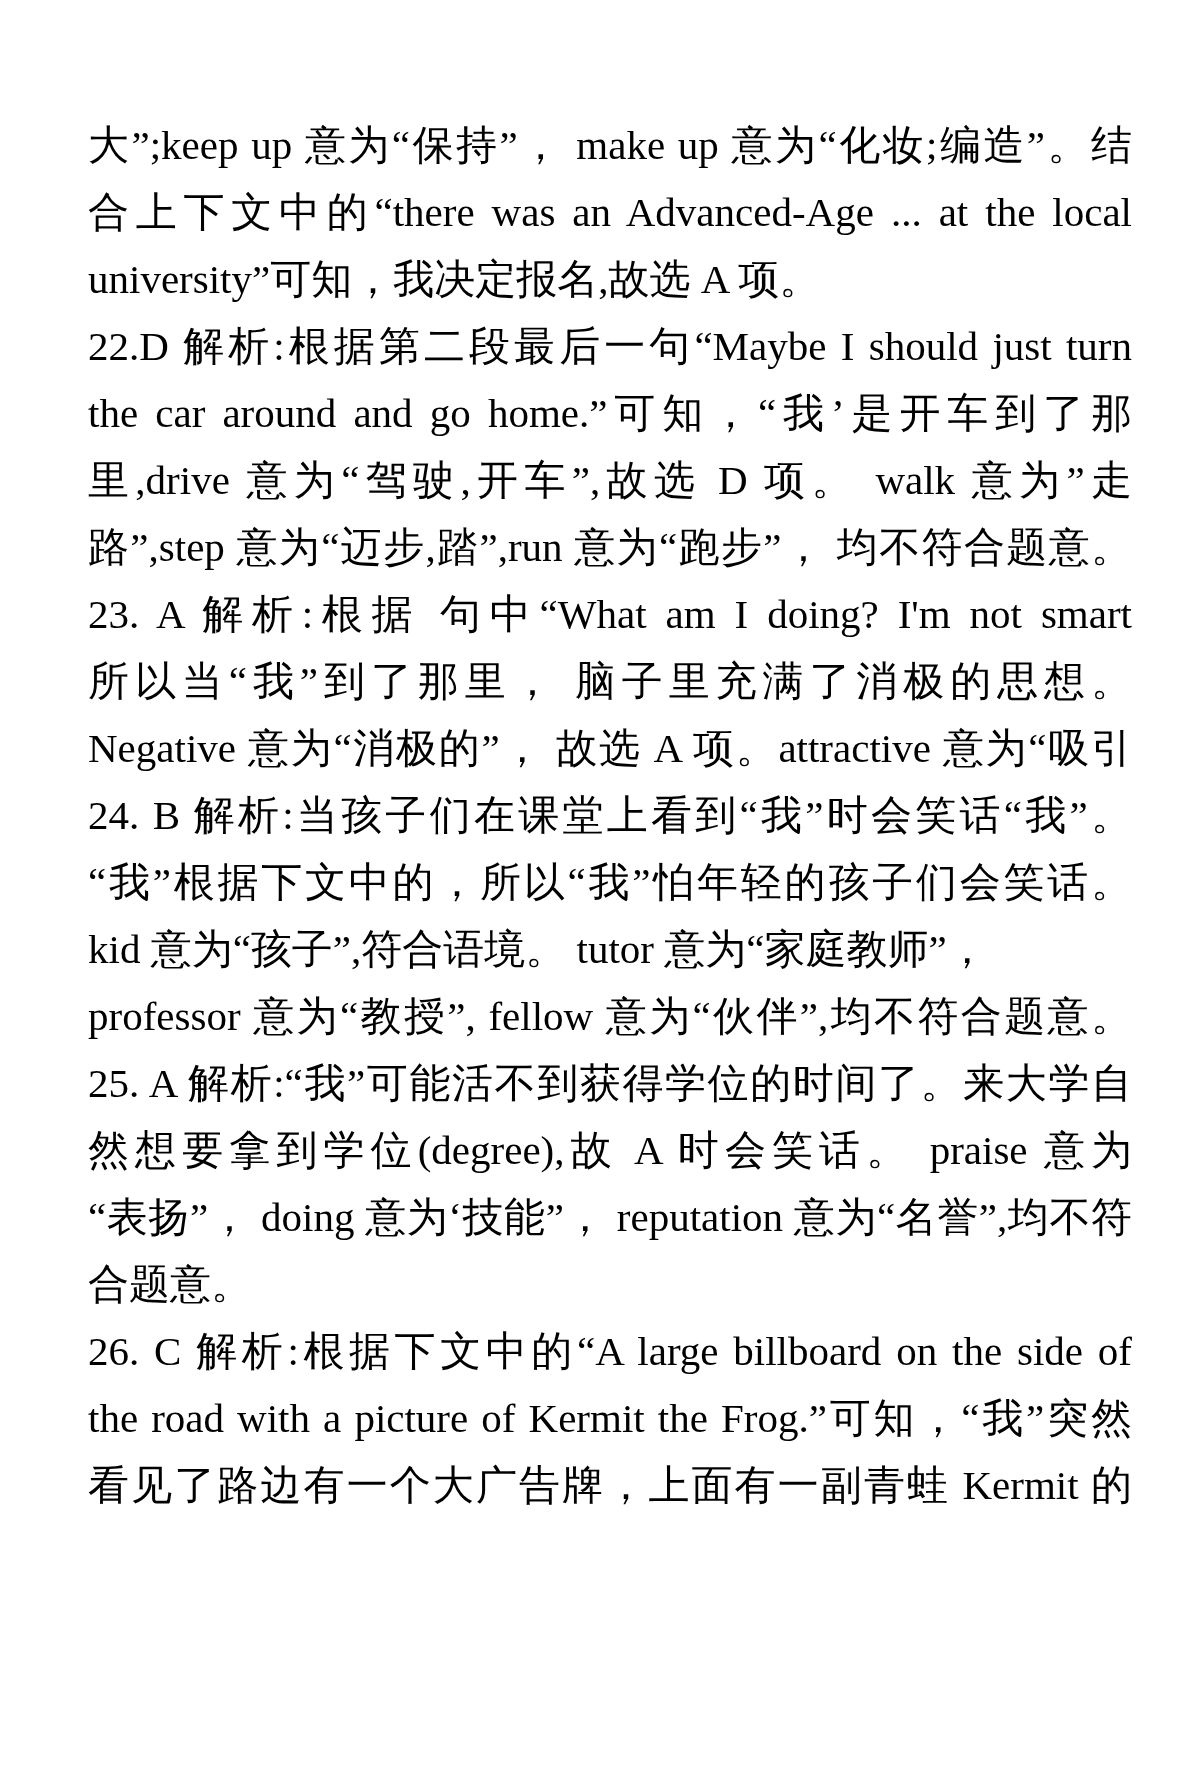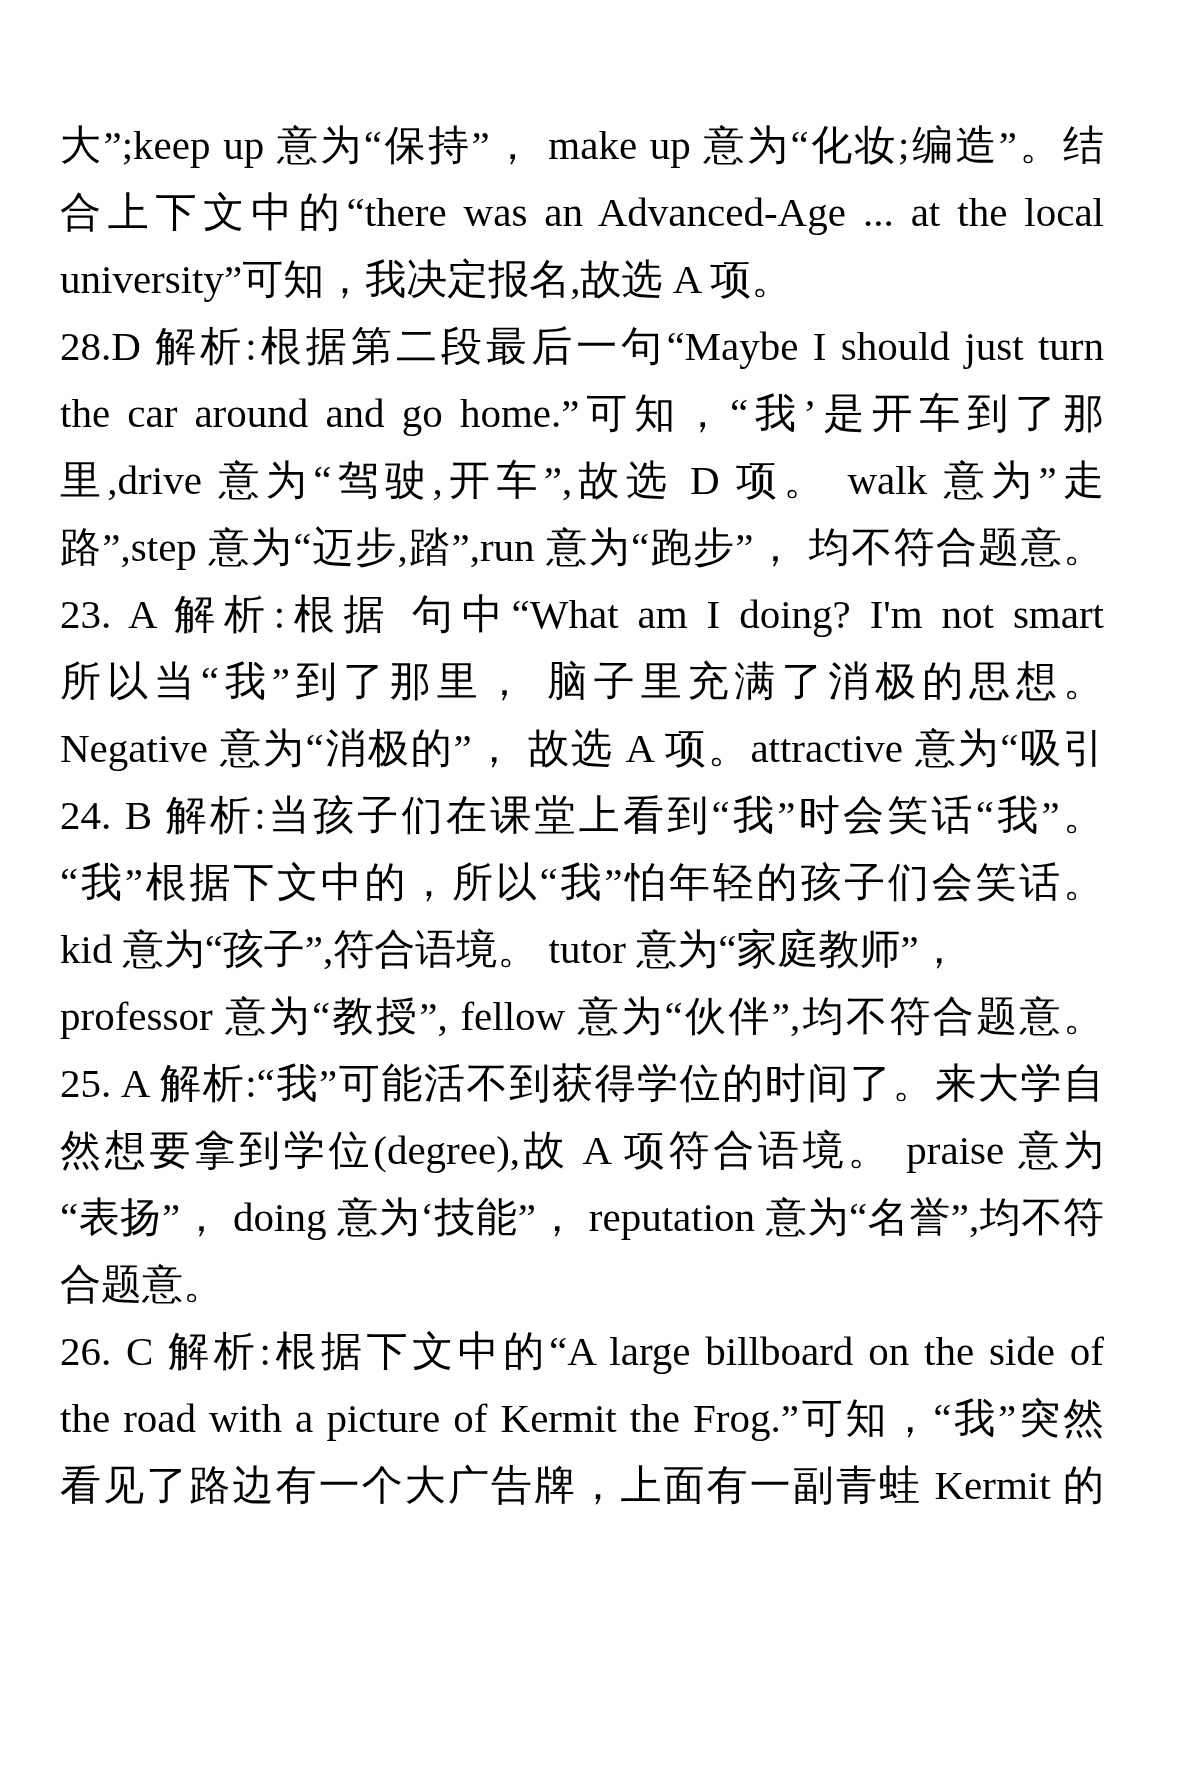--- a/index.html
+++ b/index.html
@@ -15,20 +15,21 @@
   .page {
     box-sizing: border-box;
     width: 1200px;
     height: 1792px;
     padding: 112px 96px 0 60px;
     background: #ffffff;
     color: #000000;
   }
   .text-block {
     width: 100%;
+    margin-left: 28px;
   }
   .line {
     font-family: "Liberation Serif", "DejaVu Serif", serif;
     font-size: 41px;
     line-height: 67px;
     white-space: pre-wrap;
     color: #000000;
   }
   .line.just {
     text-align: justify;
@@ -41,32 +42,32 @@
   }
 </style>
 </head>
 <body>
 
 <div class="page">
   <div class="text-block" id="text-block">
       <div class="line just">大”;keep up 意为“保持”， make up 意为“化妆;编造”。结</div>
       <div class="line just">合上下文中的“there was an Advanced-Age ... at the local</div>
       <div class="line left">university”可知，我决定报名,故选 A 项。</div>
-      <div class="line just">28.D 解析:根据第二段最后一句“Maybe I should just turn</div>
+      <div class="line just">22.D 解析:根据第二段最后一句“Maybe I should just turn</div>
       <div class="line just">the car around and go home.”可知，“我’是开车到了那</div>
       <div class="line just">里,drive 意为“驾驶,开车”,故选 D 项。 walk 意为”走</div>
       <div class="line just">路”,step 意为“迈步,踏”,run 意为“跑步”， 均不符合题意。</div>
       <div class="line just">23. A 解析:根据 句中“What am I doing? I'm not smart</div>
       <div class="line just">所以当“我”到了那里， 脑子里充满了消极的思想。</div>
       <div class="line just">Negative 意为“消极的”， 故选 A 项。attractive 意为“吸引</div>
       <div class="line just">24. B 解析:当孩子们在课堂上看到“我”时会笑话“我”。</div>
       <div class="line just">“我”根据下文中的，所以“我”怕年轻的孩子们会笑话。</div>
       <div class="line left">kid 意为“孩子”,符合语境。 tutor 意为“家庭教师”，</div>
       <div class="line just">professor 意为“教授”, fellow 意为“伙伴”,均不符合题意。</div>
       <div class="line just">25. A 解析:“我”可能活不到获得学位的时间了。来大学自</div>
-      <div class="line just">然想要拿到学位(degree),故 A 项符合语境。 praise 意为</div>
+      <div class="line just">然想要拿到学位(degree),故 A 时会笑话。 praise 意为</div>
       <div class="line just">“表扬”， doing 意为‘技能”， reputation 意为“名誉”,均不符</div>
       <div class="line left">合题意。</div>
       <div class="line just">26. C 解析:根据下文中的“A large billboard on the side of</div>
       <div class="line just">the road with a picture of Kermit the Frog.”可知，“我”突然</div>
       <div class="line just">看见了路边有一个大广告牌，上面有一副青蛙 Kermit 的</div>
     </div>
 </div>
 
 </body></html>

